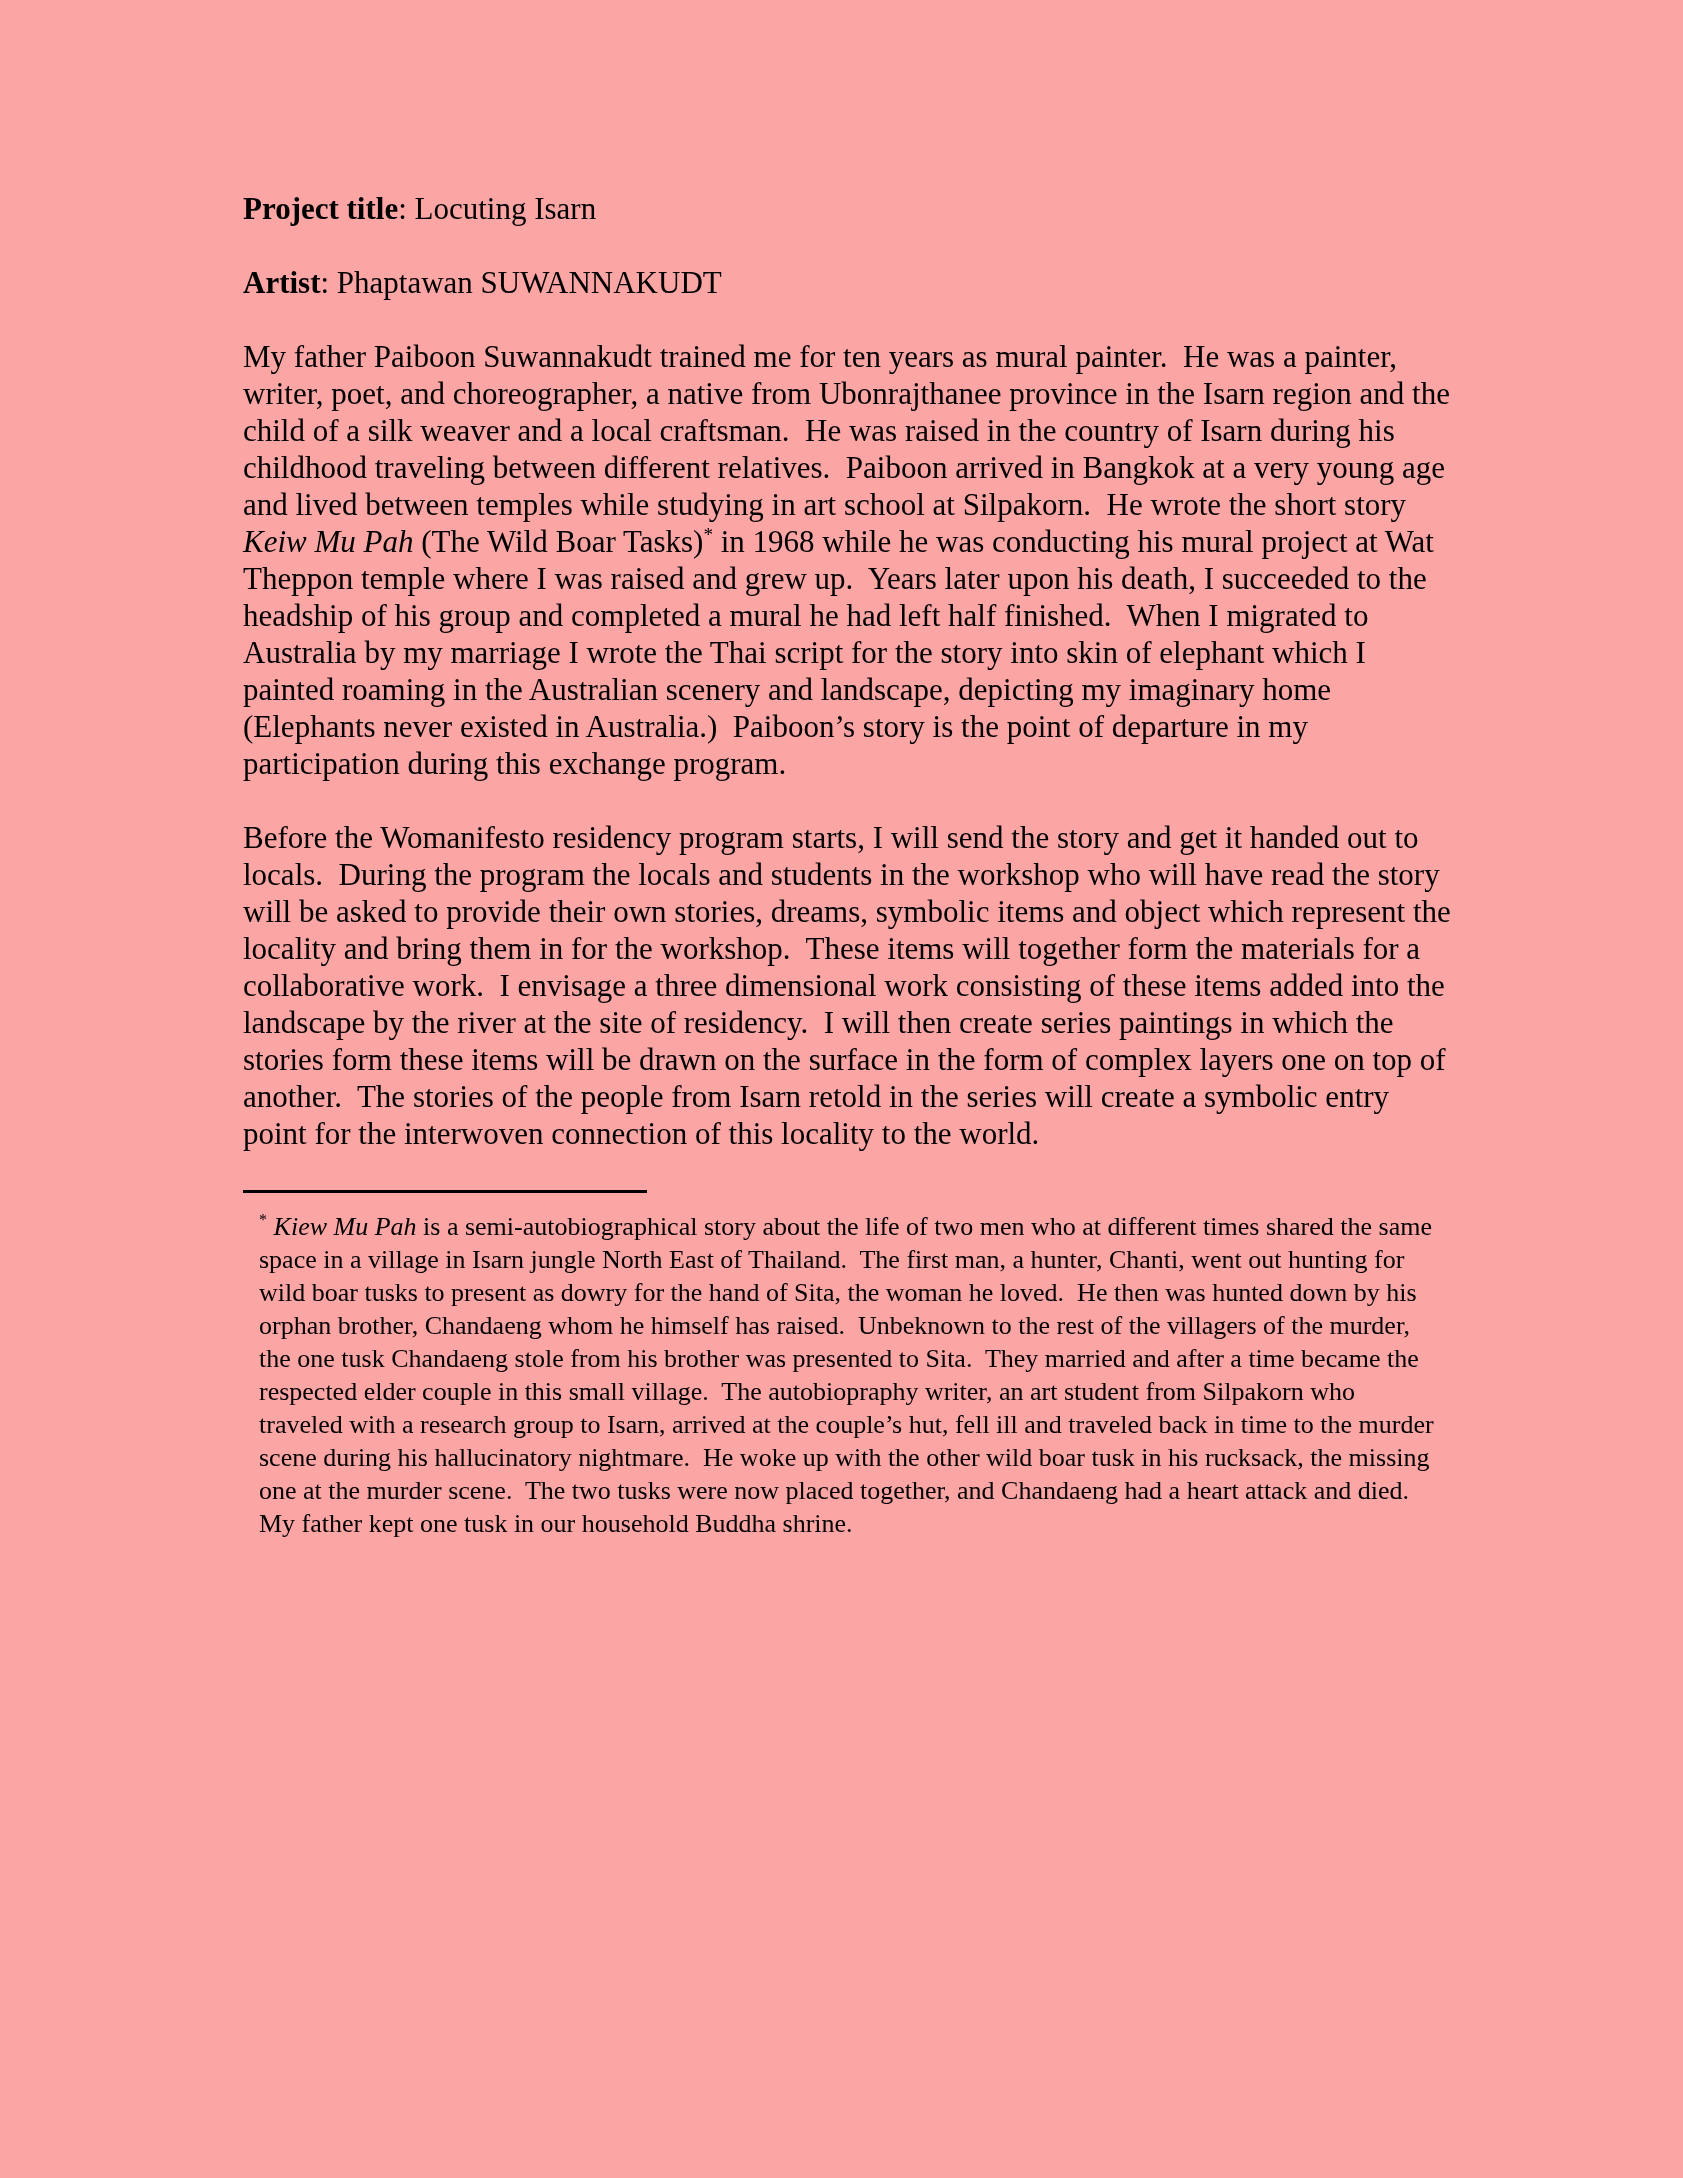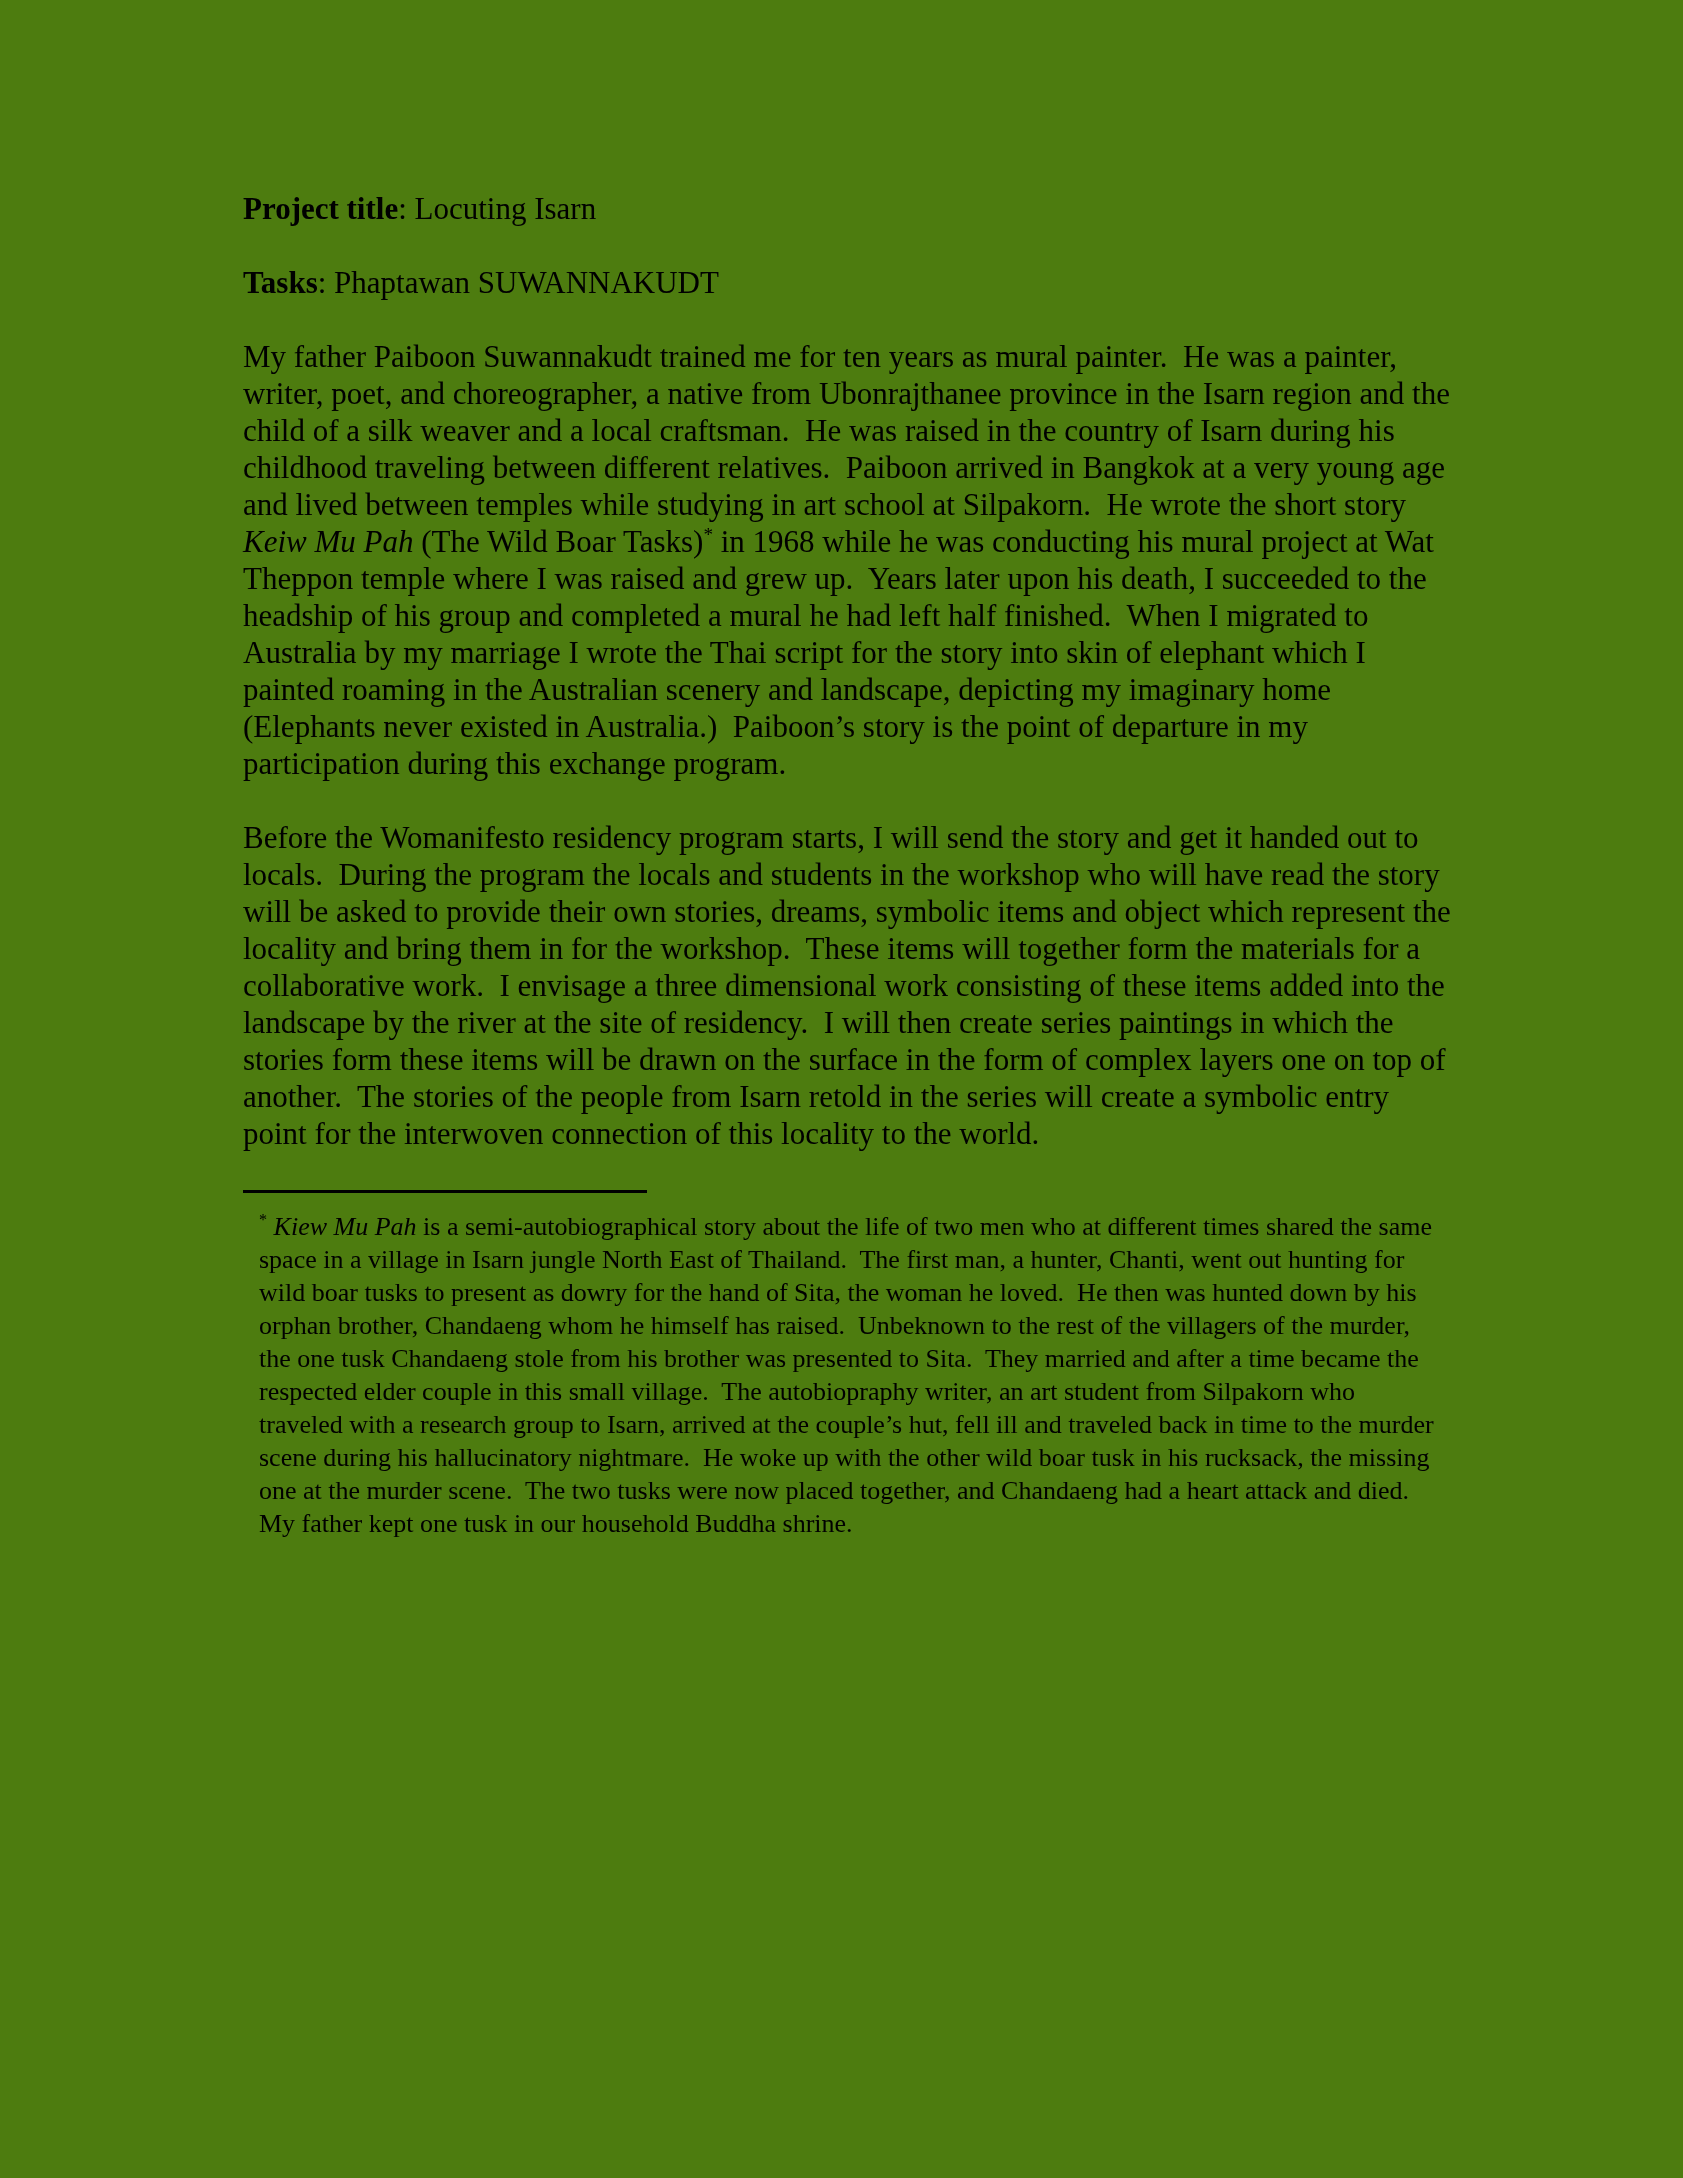--- a/index.html
+++ b/index.html
@@ -5,21 +5,21 @@
   html, body {
     margin: 0;
     padding: 0;
     background: #ffffff;
   }
   .page {
     position: relative;
     width: 1683px;
     height: 2178px;
     box-sizing: border-box;
-    background: #4d7c0f;
+    background: #fca5a5;
     color: #000000;
     font-family: "Liberation Serif", "DejaVu Serif", serif;
     padding: 190px 233px 0 243px;
     overflow: hidden;
   }
   .content {
     width: 1210px;
   }
   .body-text {
     font-size: 31px;
@@ -52,21 +52,21 @@
   }
 </style>
 </head>
 <body>
 
 <div class="page">
   <div class="content">
 
     <p class="body-text block-gap"><strong>Project title</strong><span>: Locuting Isarn</span></p>
 
-    <p class="body-text block-gap"><strong>Tasks</strong><span>: Phaptawan SUWANNAKUDT</span></p>
+    <p class="body-text block-gap"><strong>Artist</strong><span>: Phaptawan SUWANNAKUDT</span></p>
 
 
 
 
     <p class="body-text block-gap"><span>My father Paiboon Suwannakudt trained me for ten years as mural painter.  He was a painter, writer, poet, and choreographer, a native from Ubonrajthanee province in the Isarn region and the child of a silk weaver and a local craftsman.  He was raised in the country of Isarn during his childhood traveling between different relatives.  Paiboon arrived in Bangkok at a very young age and lived between temples while studying in art school at Silpakorn.  He wrote the short story </span><em>Keiw Mu Pah</em><span> (The Wild Boar Tasks)</span><sup>*</sup><span> in 1968 while he was conducting his mural project at Wat Theppon temple where I was raised and grew up.  Years later upon his death, I succeeded to the headship of his group and completed a mural he had left half finished.  When I migrated to Australia by my marriage I wrote the Thai script for the story into skin of elephant which I painted roaming in the Australian scenery and landscape, depicting my imaginary home (Elephants never existed in Australia.)  Paiboon’s story is the point of departure in my participation during this exchange program.</span></p>
 
     <p class="body-text block-gap">Before the Womanifesto residency program starts, I will send the story and get it handed out to locals.  During the program the locals and students in the workshop who will have read the story will be asked to provide their own stories, dreams, symbolic items and object which represent the locality and bring them in for the workshop.  These items will together form the materials for a collaborative work.  I envisage a three dimensional work consisting of these items added into the landscape by the river at the site of residency.  I will then create series paintings in which the stories form these items will be drawn on the surface in the form of complex layers one on top of another.  The stories of the people from Isarn retold in the series will create a symbolic entry point for the interwoven connection of this locality to the world.</p>
 
 
     <div class="footnote-sep"></div>

